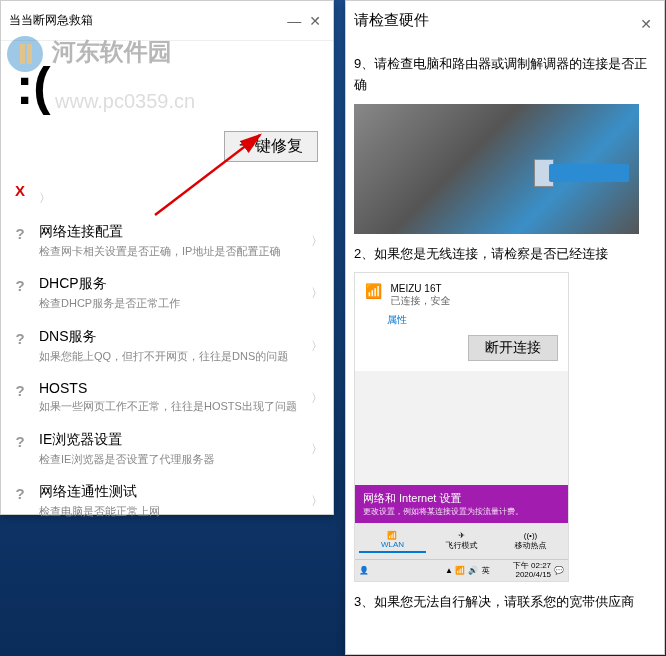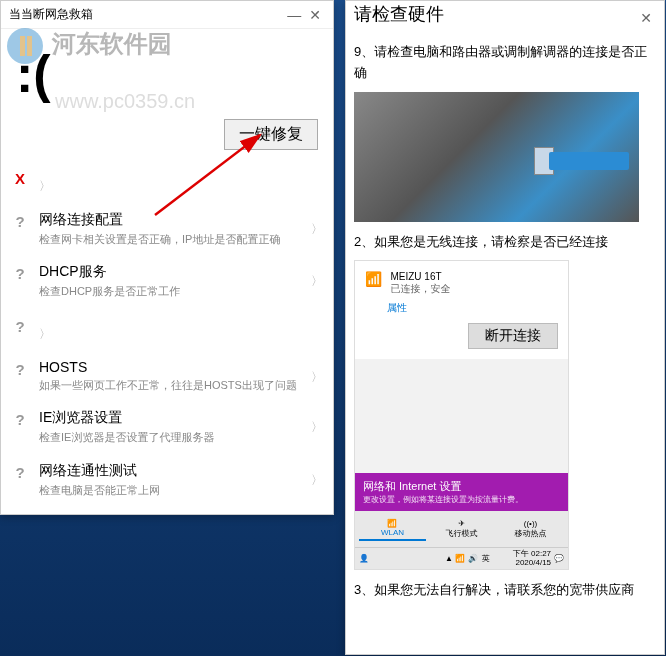--- a/index.html
+++ b/index.html
@@ -6,21 +6,21 @@
   body {
     width: 666px;
     height: 656px;
     font-family: "Microsoft YaHei", "SimSun", sans-serif;
     background: linear-gradient(to bottom, #1a4d8c 0%, #0a2c5a 100%);
     position: relative;
     overflow: hidden;
   }
   .watermark {
     position: absolute;
-    top: 26px; left: 5px;
+    top: 34px; left: 5px;
     font-size: 24px; font-weight: bold;
     color: #888; opacity: 0.6;
     z-index: 100; pointer-events: none;
   }
   .watermark-icon {
     display: inline-block;
     width: 40px; height: 40px;
     vertical-align: middle;
   }
   .watermark-url {
@@ -41,21 +41,21 @@
     position: absolute;
     top: 0; left: 345px;
     width: 320px; height: 655px;
     background: #fff;
     border: 1px solid #ccc;
     box-shadow: 0 2px 8px rgba(0,0,0,0.3);
     padding: 5px 8px;
   }
   .titlebar {
     display: flex; align-items: center;
-    height: 28px; padding: 0 8px;
+    height: 40px; padding: 0 8px;
     font-size: 12px; border-bottom: 1px solid #eee;
   }
   .titlebar-spacer { flex: 1; }
   .close-x { font-size: 14px; color: #666; cursor: pointer; padding: 0 4px; }
   .summary-row {
     display: flex; align-items: center;
     padding: 15px 10px 10px 10px;
   }
   .sad-face { font-size: 52px; font-weight: bold; margin-left: 5px; margin-right: 15px; }
   .summary-text { font-size: 13px; line-height: 1.6; text-align: center; flex: 1; }
@@ -80,21 +80,21 @@
   .check-status {
     width: 18px; font-size: 15px; font-weight: bold;
     text-align: center; margin-top: 2px;
   }
   .status-x { color: #d00; }
   .status-q { color: #999; }
   .check-body { flex: 1; }
   .check-title { font-size: 14px; font-weight: normal; margin-bottom: 3px; }
   .check-desc { font-size: 11px; color: #888; line-height: 1.4; }
   .check-arrow { color: #aaa; font-size: 12px; margin-top: 10px; }
-  .right-title { font-size: 18px; margin-bottom: 8px; }
+  .right-title { font-size: 15px; margin-bottom: 8px; }
   .right-step { font-size: 13px; line-height: 1.6; margin: 8px 0; }
   .hw-image {
     width: 285px; height: 130px;
     background: linear-gradient(135deg, #888 0%, #555 40%, #3a8fc8 70%, #555 100%);
     position: relative; margin: 5px 0 10px;
   }
   .hw-cable {
     position: absolute; right: 10px; top: 60px;
     width: 80px; height: 18px;
     background: #2b8cd4; border-radius: 2px;
@@ -178,20 +178,24 @@
       <div class="check-item">
         <div class="check-status status-q">?</div>
         <div class="check-body">
           <div class="check-title">DHCP服务</div>
           <div class="check-desc">检查DHCP服务是否正常工作</div>
         </div>
         <div class="check-arrow">〉</div>
       </div>
       <div class="check-item">
         <div class="check-status status-q">?</div>
+        <div class="check-body">
+          <div class="check-title">DNS服务</div>
+          <div class="check-desc">如果您能上QQ，但打不开网页，往往是DNS的问题</div>
+        </div>
         <div class="check-arrow">〉</div>
       </div>
       <div class="check-item">
         <div class="check-status status-q">?</div>
         <div class="check-body">
           <div class="check-title">HOSTS</div>
           <div class="check-desc">如果一些网页工作不正常，往往是HOSTS出现了问题</div>
         </div>
         <div class="check-arrow">〉</div>
       </div>

